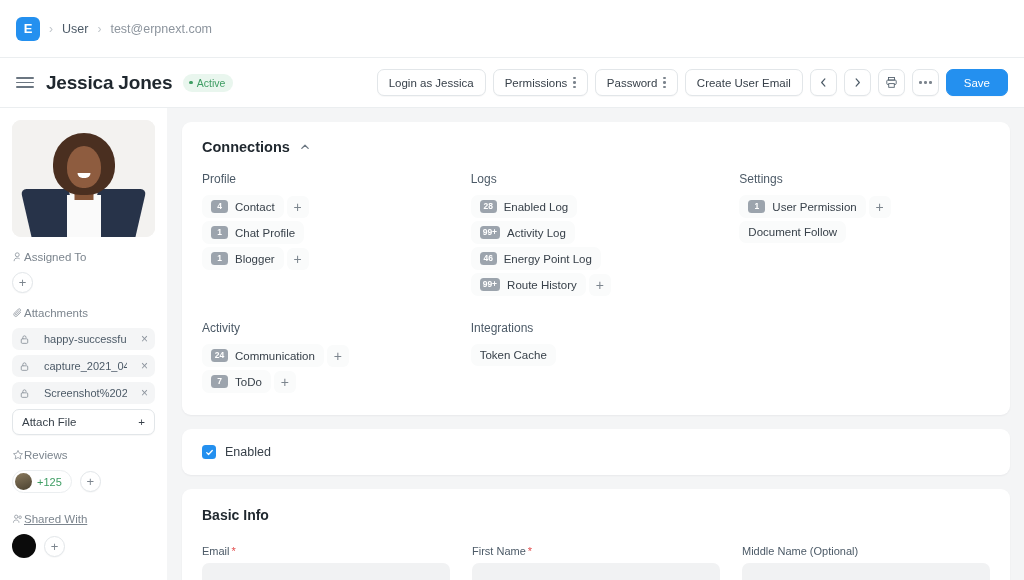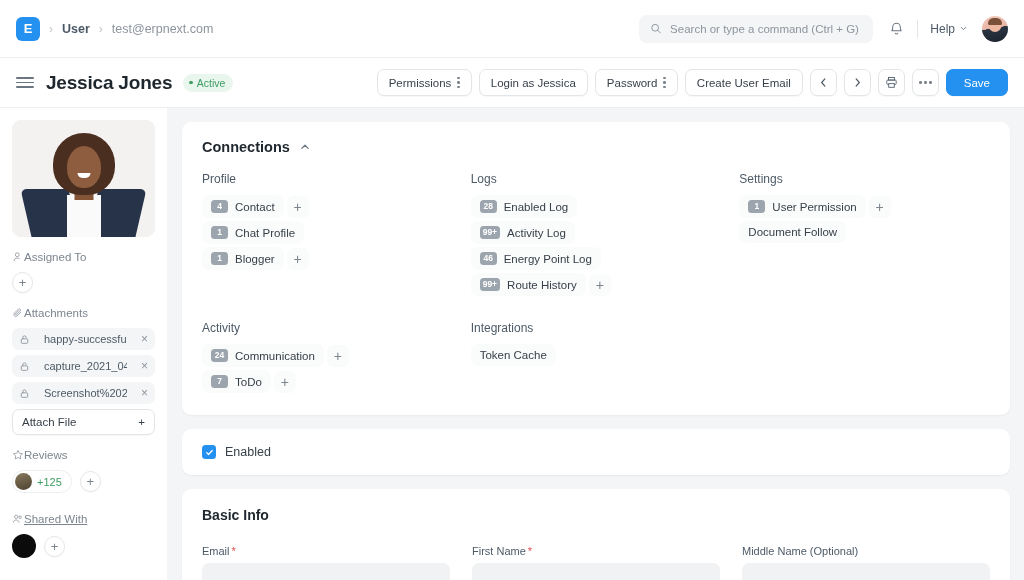--- a/index.html
+++ b/index.html
@@ -24,21 +24,21 @@
   }
   .brand-logo {
     width: 24px; height: 24px;
     border-radius: 6px;
     background: #2490ef;
     display: flex; align-items: center; justify-content: center;
     color: #fff; font-size: 13px; font-weight: 700;
     flex: none;
   }
   .bc-sep { color: #c0c6cb; font-size: 12px; margin: 0 9px; flex: none; }
-  .bc-item { font-size: 12.5px; color: #4c5a67; font-weight: 700; white-space: nowrap; }
+  .bc-item { font-size: 12.5px; color: #4c5a67; font-weight: 400; white-space: nowrap; }
   .bc-item.muted { color: #8d959e; font-weight: 400; }
 
   .nav-right {
     margin-left: auto;
     display: flex; align-items: center; gap: 0;
   }
   .searchbox {
     width: 234px; height: 28px;
     background: #f4f5f6;
     border-radius: 8px;
@@ -319,67 +319,44 @@
 
 <div class="navbar">
   <div class="brand-logo">
     <span>E</span>
   </div>
   <span class="bc-sep">›</span>
   <span class="bc-item">User</span>
   <span class="bc-sep">›</span>
   <span class="bc-item muted">test@erpnext.com</span>
 
-  <div class="nav-right">
-    <div class="searchbox">
-      <svg width="13" height="13" viewBox="0 0 16 16" fill="none">
-        <circle cx="7" cy="7" r="4.6" stroke="#8d959e" stroke-width="1.3"></circle>
-        <line x1="10.4" y1="10.4" x2="14" y2="14" stroke="#8d959e" stroke-width="1.3" stroke-linecap="round"></line>
-      </svg>
-      <input type="text" placeholder="Search or type a command (Ctrl + G)" style="">
-    </div>
-    <div class="icon-btn" style="margin-left:8px;">
-      <svg width="15" height="15" viewBox="0 0 16 16" fill="none">
-        <path d="M4 6.5a4 4 0 018 0c0 3 1 4 1 4H3s1-1 1-4z" stroke="#6b7681" stroke-width="1.1" stroke-linejoin="round"></path>
-        <path d="M6.6 13a1.5 1.5 0 002.8 0" stroke="#6b7681" stroke-width="1.1" stroke-linecap="round"></path>
-      </svg>
-    </div>
-    <div class="nav-div"></div>
-    <div class="help-btn">
-      <span>Help</span>
-      <svg width="9" height="9" viewBox="0 0 12 12" fill="none">
-        <path d="M3 4.5L6 7.5L9 4.5" stroke="#6b7681" stroke-width="1.2" stroke-linecap="round" stroke-linejoin="round"></path>
-      </svg>
-    </div>
-    <div class="avatar-nav"></div>
-  </div>
 </div>
 
 <div class="page-head">
   <div class="ham">
     <span></span>
       <span></span>
       <span></span>
   </div>
   <div class="page-title">Jessica Jones</div>
   <div class="status-badge">
     <span class="status-dot"></span>
     <span>Active</span>
   </div>
 
   <div class="head-actions">
+    <button class="btn">Login as Jessica</button>
     <button class="btn">
       <span>Permissions</span>
       <span class="dots-v">
           <i></i>
           <i></i>
           <i></i>
         </span>
     </button>
-    <button class="btn">Login as Jessica</button>
     <button class="btn">
       <span>Password</span>
       <span class="dots-v">
           <i></i>
           <i></i>
           <i></i>
         </span>
     </button>
     <button class="btn">Create User Email</button>
     <button class="btn square">

